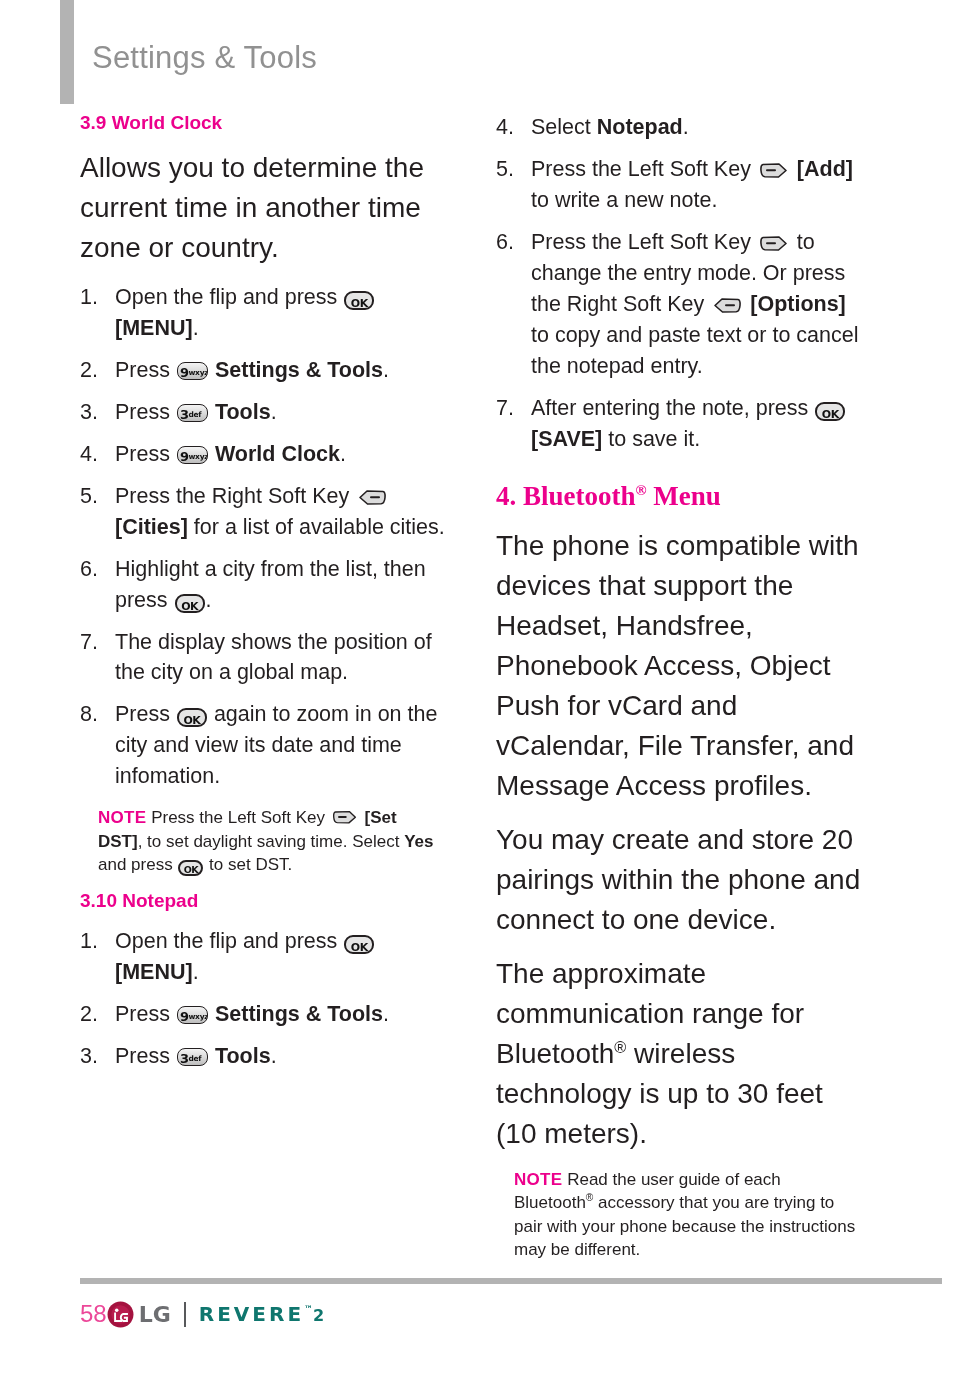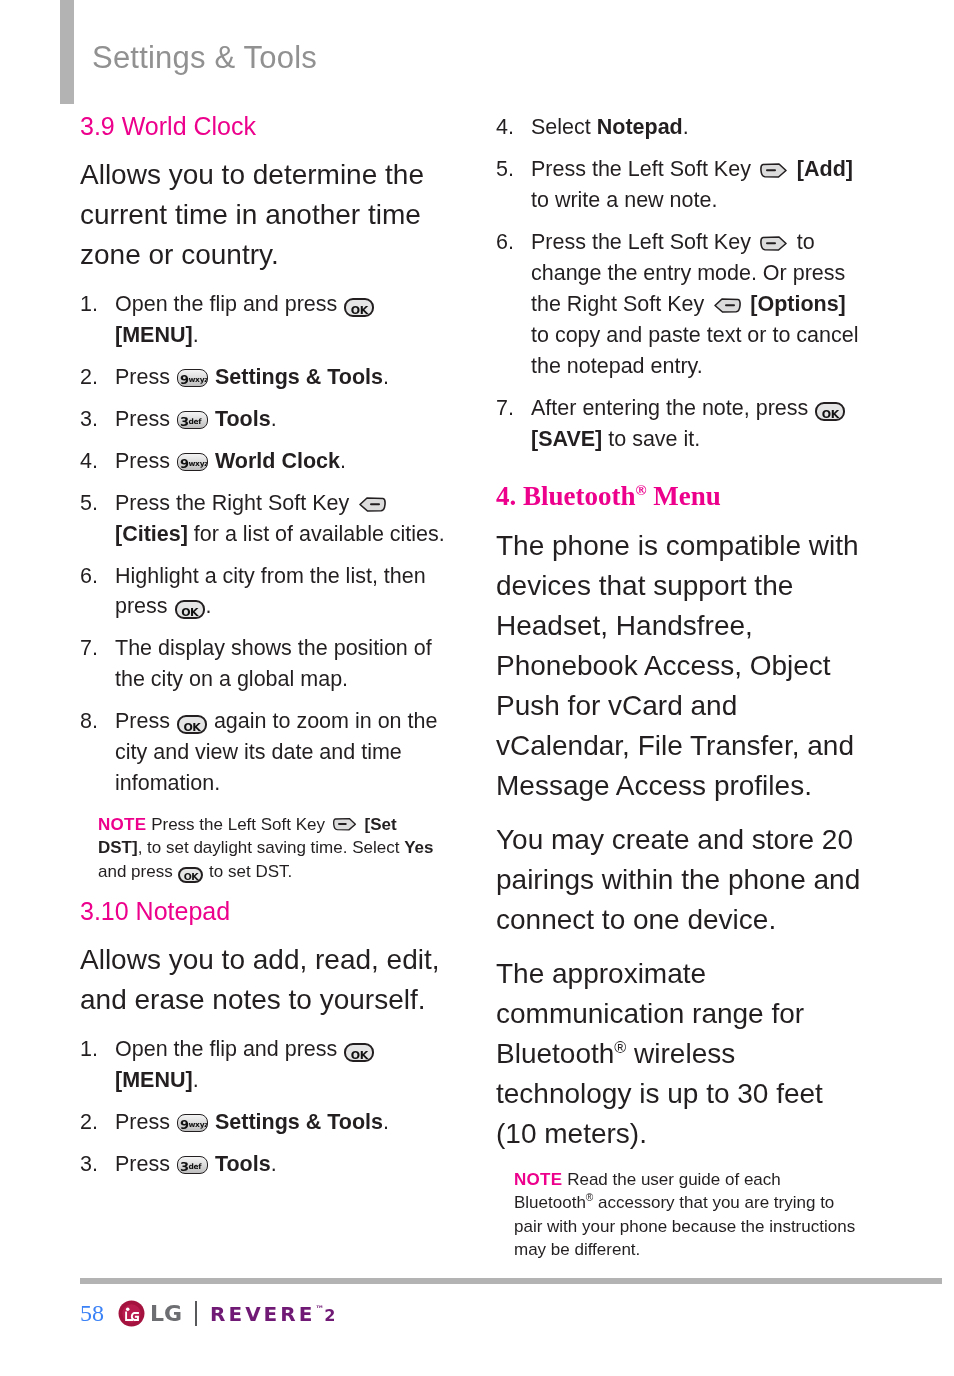--- a/index.html
+++ b/index.html
@@ -48,22 +48,22 @@
     position: absolute;
     top: 0;
     width: 365px;
   }
   .col-left  { left: 80px; }
   .col-right { left: 496px; }
 
   
   h2.sec {
     margin: 0 0 14px 0;
-    font-size: 25px;
-    font-weight: 400;
+    font-size: 19px;
+    font-weight: 700;
     color: #ec008c;
     line-height: 1.15;
   }
   h2.sec.big {
     font-size: 27px;
     font-weight: 700;
     margin-top: 26px;
     font-family: Liberation Serif, serif;
   }
   h2.sec .reg {
@@ -202,23 +202,22 @@
     background: #b3b3b3;
   }
   .foot-inner {
     position: absolute;
     left: 80px; top: 38px;
     display: flex;
     align-items: center;
   }
   .pageno {
     font-size: 24px;
-    color: #3b82f6;
-    margin-right: 14px;
-    font-family: Liberation Serif, serif;
+    color: #ec4899;
+    font-family: Liberation Sans, sans-serif;
   }
   .lg-mark {
     width: 27px; height: 27px;
     margin-right: 5px;
     display: block;
   }
   .lg-word {
     font-family: "DejaVu Sans", sans-serif;
     font-weight: 700;
     font-size: 22px;
@@ -228,21 +227,21 @@
   .foot-div {
     width: 2px; height: 25px;
     background: #58595b;
     margin: 0 13px;
   }
   .revere {
     font-family: "DejaVu Sans", sans-serif;
     font-weight: 700;
     font-size: 20px;
     letter-spacing: 3px;
-    color: #701a75;
+    color: #0f766e;
   }
   .revere .tm {
     font-size: 9px;
     vertical-align: 9px;
     letter-spacing: 0;
   }
   .revere .two {
     font-size: 16px;
     letter-spacing: 0;
   }
@@ -303,21 +302,20 @@
 
     <div class="note">
       <span class="lbl">NOTE</span><span> Press the Left Soft Key </span><span class="kicon key-soft" style="width:26px;height:17px;vertical-align:-3px"><svg viewBox="0 0 30 19">
             <path d="M27 9.5 L20 3 L4 3.5 Q1.5 3.8 2 9.5 Q2.5 15.5 6 15.8 L19.5 16 Z" fill="#dcdcdc" stroke="#231f20" stroke-width="1.6" stroke-linejoin="round"></path>
             <rect x="7" y="8.2" width="10" height="2.1" rx="1" fill="#231f20"></rect>
           </svg></span><b> [Set DST]</b><span>, to set daylight saving time. Select </span><b>Yes</b><span> and press </span><span class="kicon key-ok" style="width:25px;height:16px;line-height:12px"><span style="font-size:9.5px">OK</span></span><span> to set DST.</span>
     </div>
 
     <h2 class="sec" style="">3.10 Notepad</h2>
 
-    <p class="body">Allows you to add, read, edit, and erase notes to yourself.</p>
 
     <ol class="steps">
       <li>
         <span class="num">1.</span><span>Open the flip and press </span><span class="kicon key-ok"><span>OK</span></span><span> </span><b>[MENU]</b><span>.</span>
       </li>
       <li>
         <span class="num">2.</span><span>Press </span><span class="kicon key-num"><span class="d">9</span><span class="l">wxyz</span></span><span> </span><b>Settings &amp; Tools</b><span>.</span>
       </li>
       <li>
         <span class="num">3.</span><span>Press </span><span class="kicon key-num"><span class="d">3</span><span class="l">def</span></span><span> </span><b>Tools</b><span>.</span>

